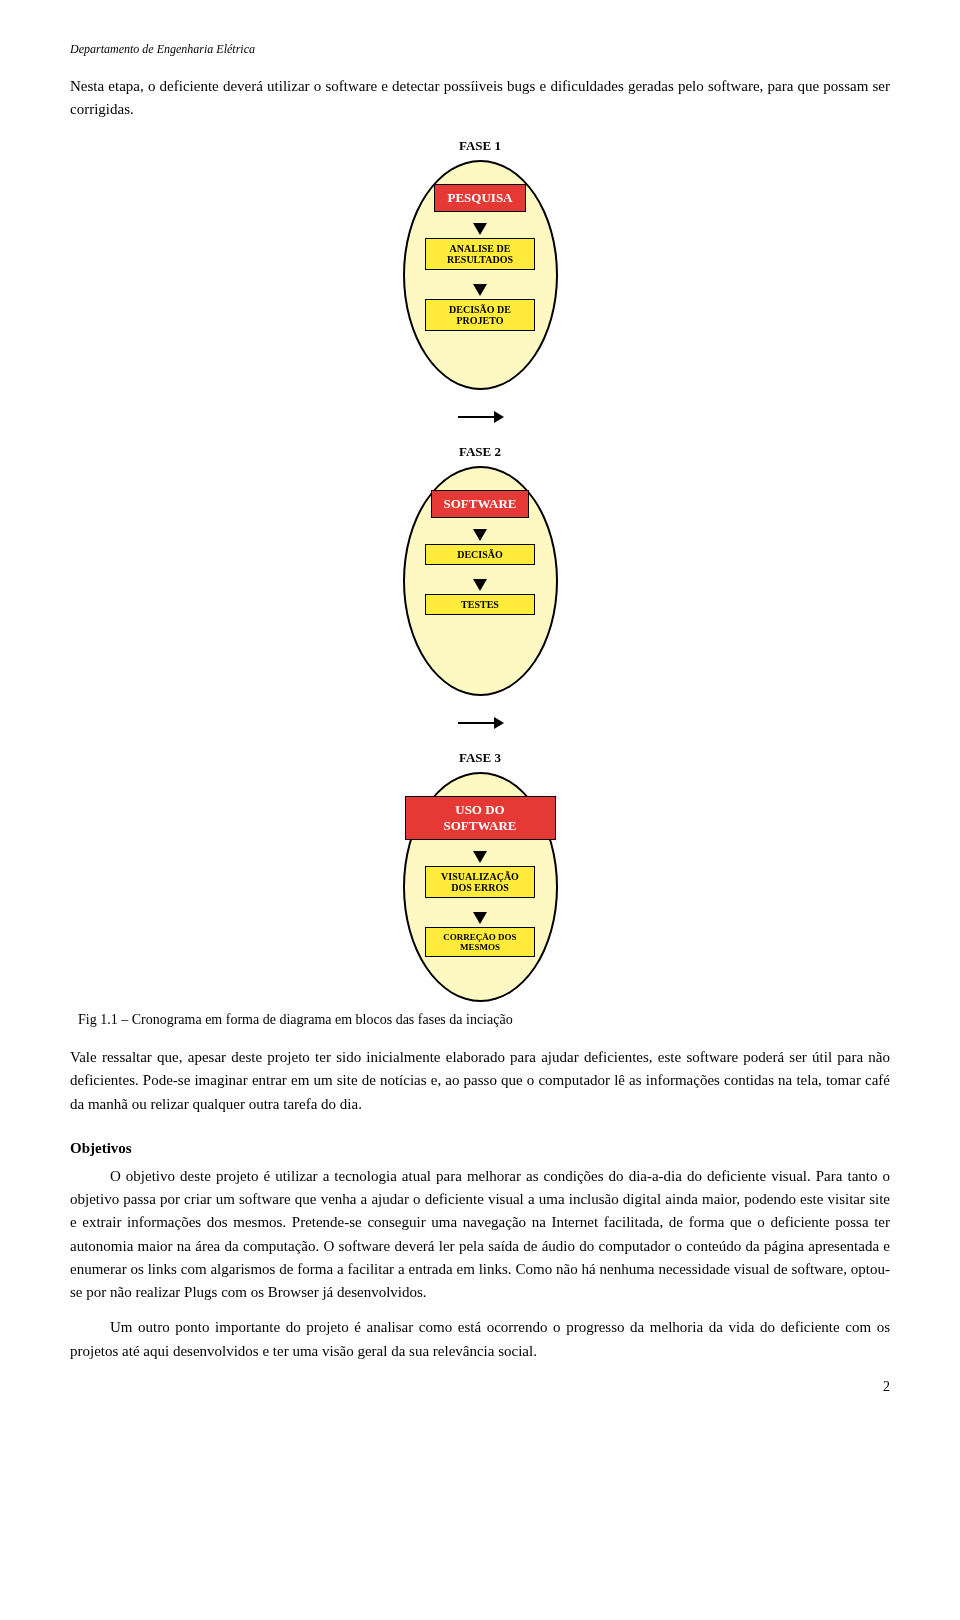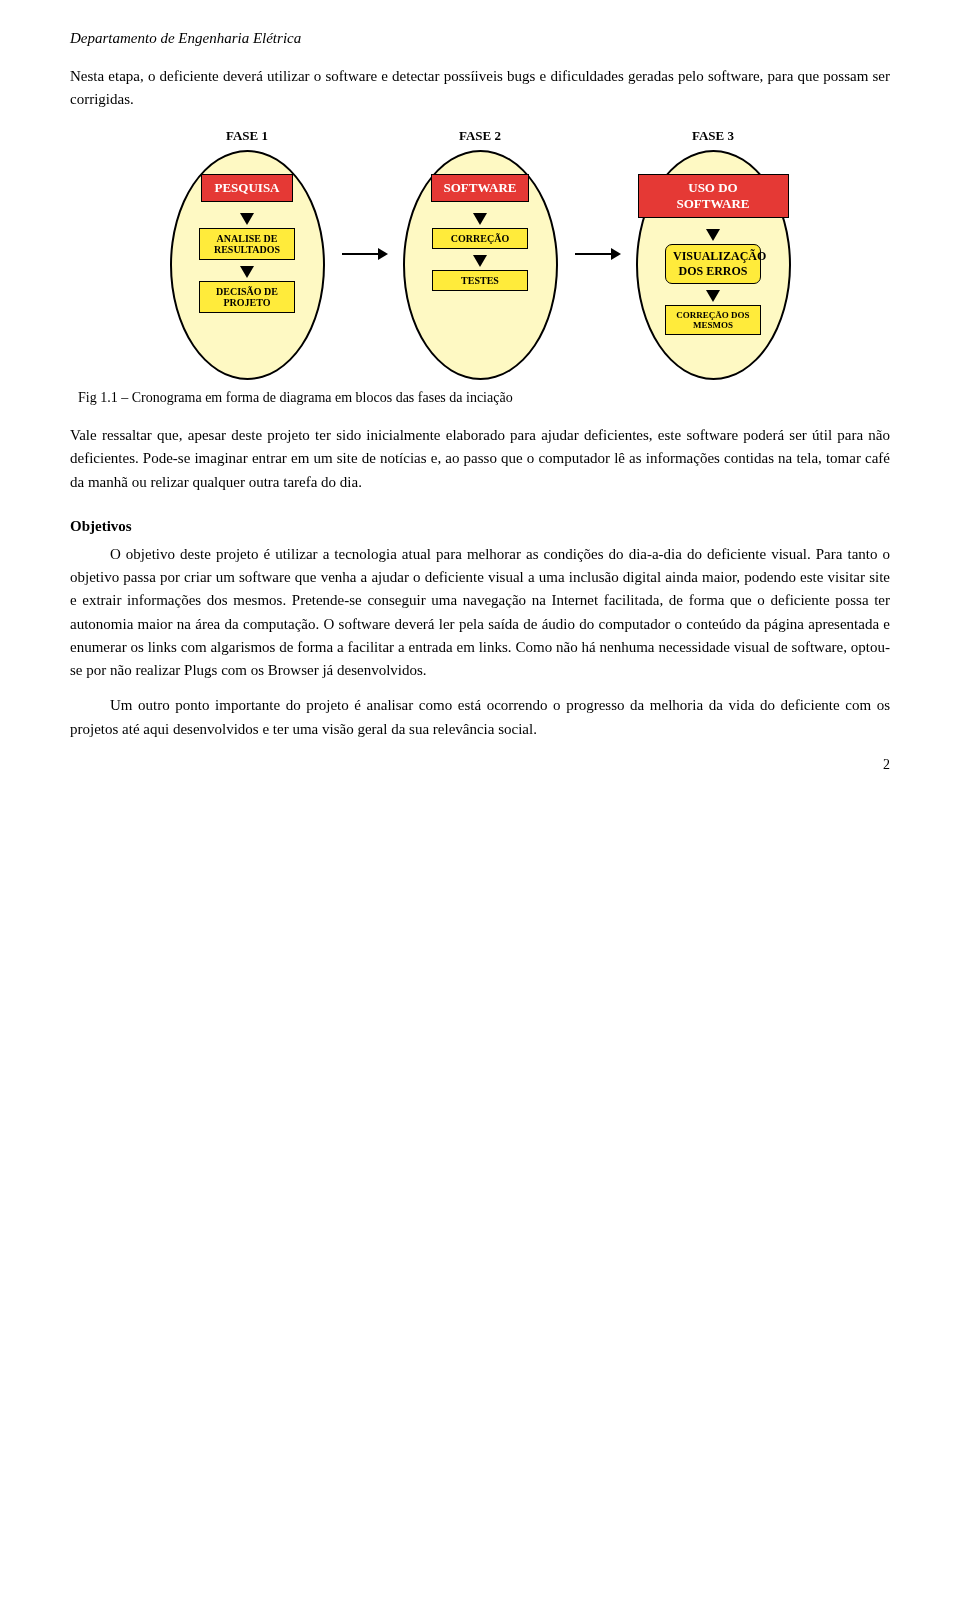--- a/index.html
+++ b/index.html
@@ -10,35 +10,36 @@
       background: #fff;
       width: 960px;
       min-height: 1620px;
       position: relative;
     }
     .page {
       padding: 30px 70px 50px 70px;
       position: relative;
     }
     .header {
-      font-size: 15px;
+      font-size: 12px;
       font-style: italic;
       margin-bottom: 18px;
       color: #000;
+      margin-top: 12px;
     }
     .intro-text {
       font-size: 15px;
       text-align: justify;
       margin-bottom: 18px;
       line-height: 1.5;
     }
     
     .diagram-container {
       display: flex;
-      flex-direction: row;
+      flex-direction: column;
       align-items: center;
       justify-content: center;
       gap: 15px;
       margin: 18px 0 10px 0;
     }
     .fase-block {
       display: flex;
       flex-direction: column;
       align-items: center;
       position: relative;
@@ -82,22 +83,22 @@
       margin: 3px 0;
     }
     .oval-sub-box {
       background: #ffeb3b;
       color: #000;
       font-size: 10px;
       font-weight: bold;
       padding: 4px 7px;
       text-align: center;
       border: 1.5px solid #000;
-      margin-bottom: 3px;
-      width: 96px;
+      margin-bottom: 11px;
+      width: 110px;
     }
     .horiz-arrow {
       display: flex;
       align-items: center;
       justify-content: center;
       width: 48px;
       flex-shrink: 0;
     }
     .horiz-arrow svg {
       width: 48px;
@@ -161,39 +162,39 @@
         <line x1="2" y1="12" x2="40" y2="12" stroke="#000" stroke-width="2"></line>
         <polygon points="38,6 48,12 38,18" fill="#000"></polygon>
       </svg>
     </div>
 
     <div class="fase-block">
       <div class="fase-label">FASE 2</div>
       <div class="oval">
         <div class="oval-title-box">SOFTWARE</div>
         <div class="oval-arrow"></div>
-        <div class="oval-sub-box">CORREÇÃO</div>
+        <div class="oval-sub-box">DECISÃO</div>
         <div class="oval-arrow"></div>
         <div class="oval-sub-box">TESTES</div>
       </div>
     </div>
 
     <div class="horiz-arrow">
       <svg viewBox="0 0 48 24" xmlns="http://www.w3.org/2000/svg">
         <line x1="2" y1="12" x2="40" y2="12" stroke="#000" stroke-width="2"></line>
         <polygon points="38,6 48,12 38,18" fill="#000"></polygon>
       </svg>
     </div>
 
     <div class="fase-block">
       <div class="fase-label">FASE 3</div>
       <div class="oval">
         <div class="oval-title-box">USO DO SOFTWARE</div>
         <div class="oval-arrow"></div>
-        <div class="oval-sub-box" style="font-size:12px;border-radius:7px;">VISUALIZAÇÃO DOS ERROS</div>
+        <div class="oval-sub-box" style="font-size:10px;">VISUALIZAÇÃO DOS ERROS</div>
         <div class="oval-arrow"></div>
         <div class="oval-sub-box" style="font-size:9px;">CORREÇÃO DOS MESMOS</div>
       </div>
     </div>
   </div>
 
   <p class="fig-caption">Fig 1.1 – Cronograma em forma de diagrama em blocos das fases da inciação</p>
 
   <p class="body-text">Vale ressaltar que, apesar deste projeto ter sido inicialmente elaborado para ajudar deficientes, este software poderá ser útil para não deficientes. Pode-se imaginar entrar em um site de notícias e, ao passo que o computador lê as informações contidas na tela, tomar café da manhã ou relizar qualquer outra tarefa do dia.</p>
 

